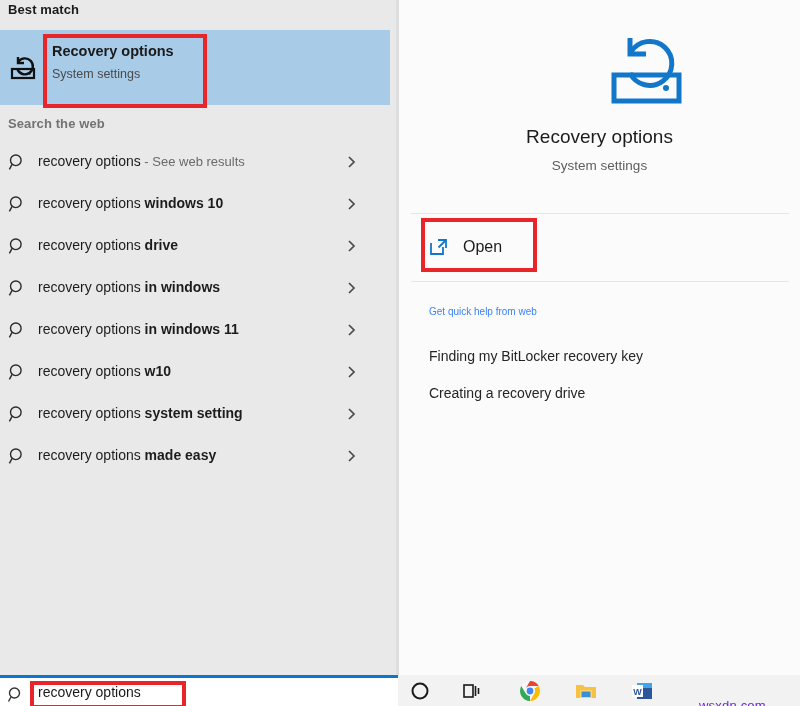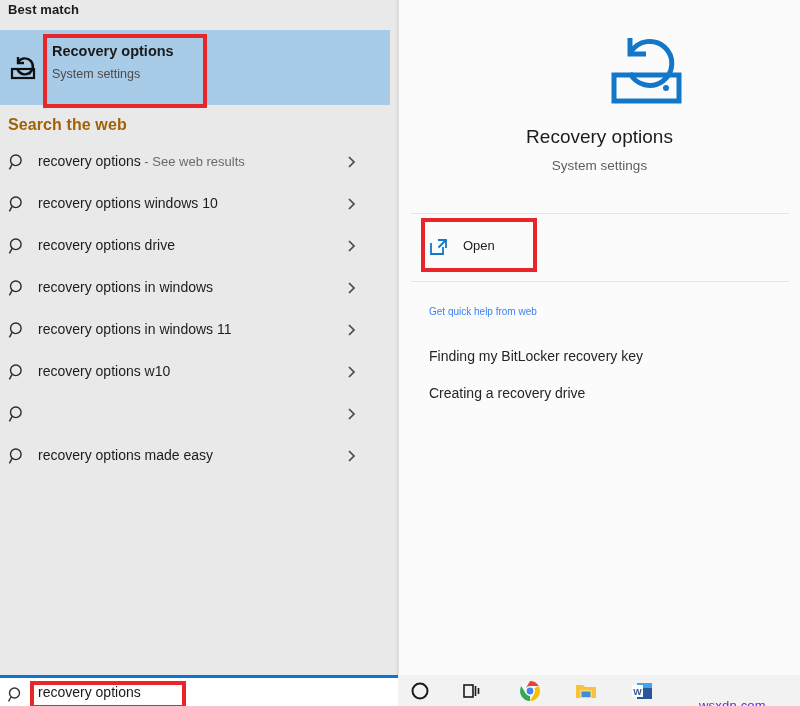--- a/index.html
+++ b/index.html
@@ -70,23 +70,23 @@
     position: absolute;
     left: 43px; top: 34px;
     width: 164px; height: 74px;
     border: 4px solid #e8262a;
     pointer-events: none;
   }
 
   #section-search-web {
     position: absolute;
     left: 8px; top: 116px;
-    font-size: 16px;
+    font-size: 13px;
     font-weight: bold;
-    color: #a16207;
+    color: #737373;
     letter-spacing: 0.1px;
   }
 
   #web-list {
     position: absolute;
     left: 0; top: 142px;
     width: 390px;
   }
 
   .web-item {
@@ -101,21 +101,21 @@
     width: 19px; height: 19px;
   }
 
   .web-item .label {
     position: absolute;
     left: 38px; top: 11px;
     font-size: 14px;
     color: #1c1c1c;
     white-space: nowrap;
   }
-  .web-item .label .bold { font-weight: normal; }
+  .web-item .label .bold { font-weight: bold; }
   .web-item .label .dim { color: #6a6a6a; font-size: 13px; text-align: right; }
 
   .web-item .chev {
     position: absolute;
     left: 345px; top: 12px;
     width: 14px; height: 16px;
   }
 
   
   #panel-divider {
@@ -179,21 +179,21 @@
 
   #open-ext-icon {
     position: absolute;
     left: 18px; top: 23px;
     width: 20px; height: 20px;
   }
 
   #open-label {
     position: absolute;
     left: 52px; top: 24px;
-    font-size: 13px;
+    font-size: 16px;
     color: #1c1c1c;
   }
 
   #annot-open {
     position: absolute;
     left: 421px; top: 218px;
     width: 116px; height: 54px;
     border: 4px solid #e8262a;
     pointer-events: none;
   }
@@ -365,20 +365,21 @@
           <span class="label"><span>recovery options </span><span class="bold">w10</span></span>
           <span class="chev"><svg width="14" height="16" viewBox="0 0 14 16">
               <path d="M4 3 L9 8 L4 13" fill="none" stroke="#4a4a4a" stroke-width="1.7"></path>
             </svg></span>
         </div>
         <div class="web-item">
           <span class="mag"><svg width="19" height="19" viewBox="0 0 19 19">
               <circle cx="7.8" cy="7.3" r="5.3" fill="none" stroke="#2b2b2b" stroke-width="1.4"></circle>
               <path d="M4.1 11.4 L1.4 16.4" fill="none" stroke="#2b2b2b" stroke-width="1.4"></path>
             </svg></span>
+          <span class="label"><span>recovery options </span><span class="bold">system setting</span></span>
           <span class="chev"><svg width="14" height="16" viewBox="0 0 14 16">
               <path d="M4 3 L9 8 L4 13" fill="none" stroke="#4a4a4a" stroke-width="1.7"></path>
             </svg></span>
         </div>
         <div class="web-item">
           <span class="mag"><svg width="19" height="19" viewBox="0 0 19 19">
               <circle cx="7.8" cy="7.3" r="5.3" fill="none" stroke="#2b2b2b" stroke-width="1.4"></circle>
               <path d="M4.1 11.4 L1.4 16.4" fill="none" stroke="#2b2b2b" stroke-width="1.4"></path>
             </svg></span>
           <span class="label"><span>recovery options </span><span class="bold">made easy</span></span>

